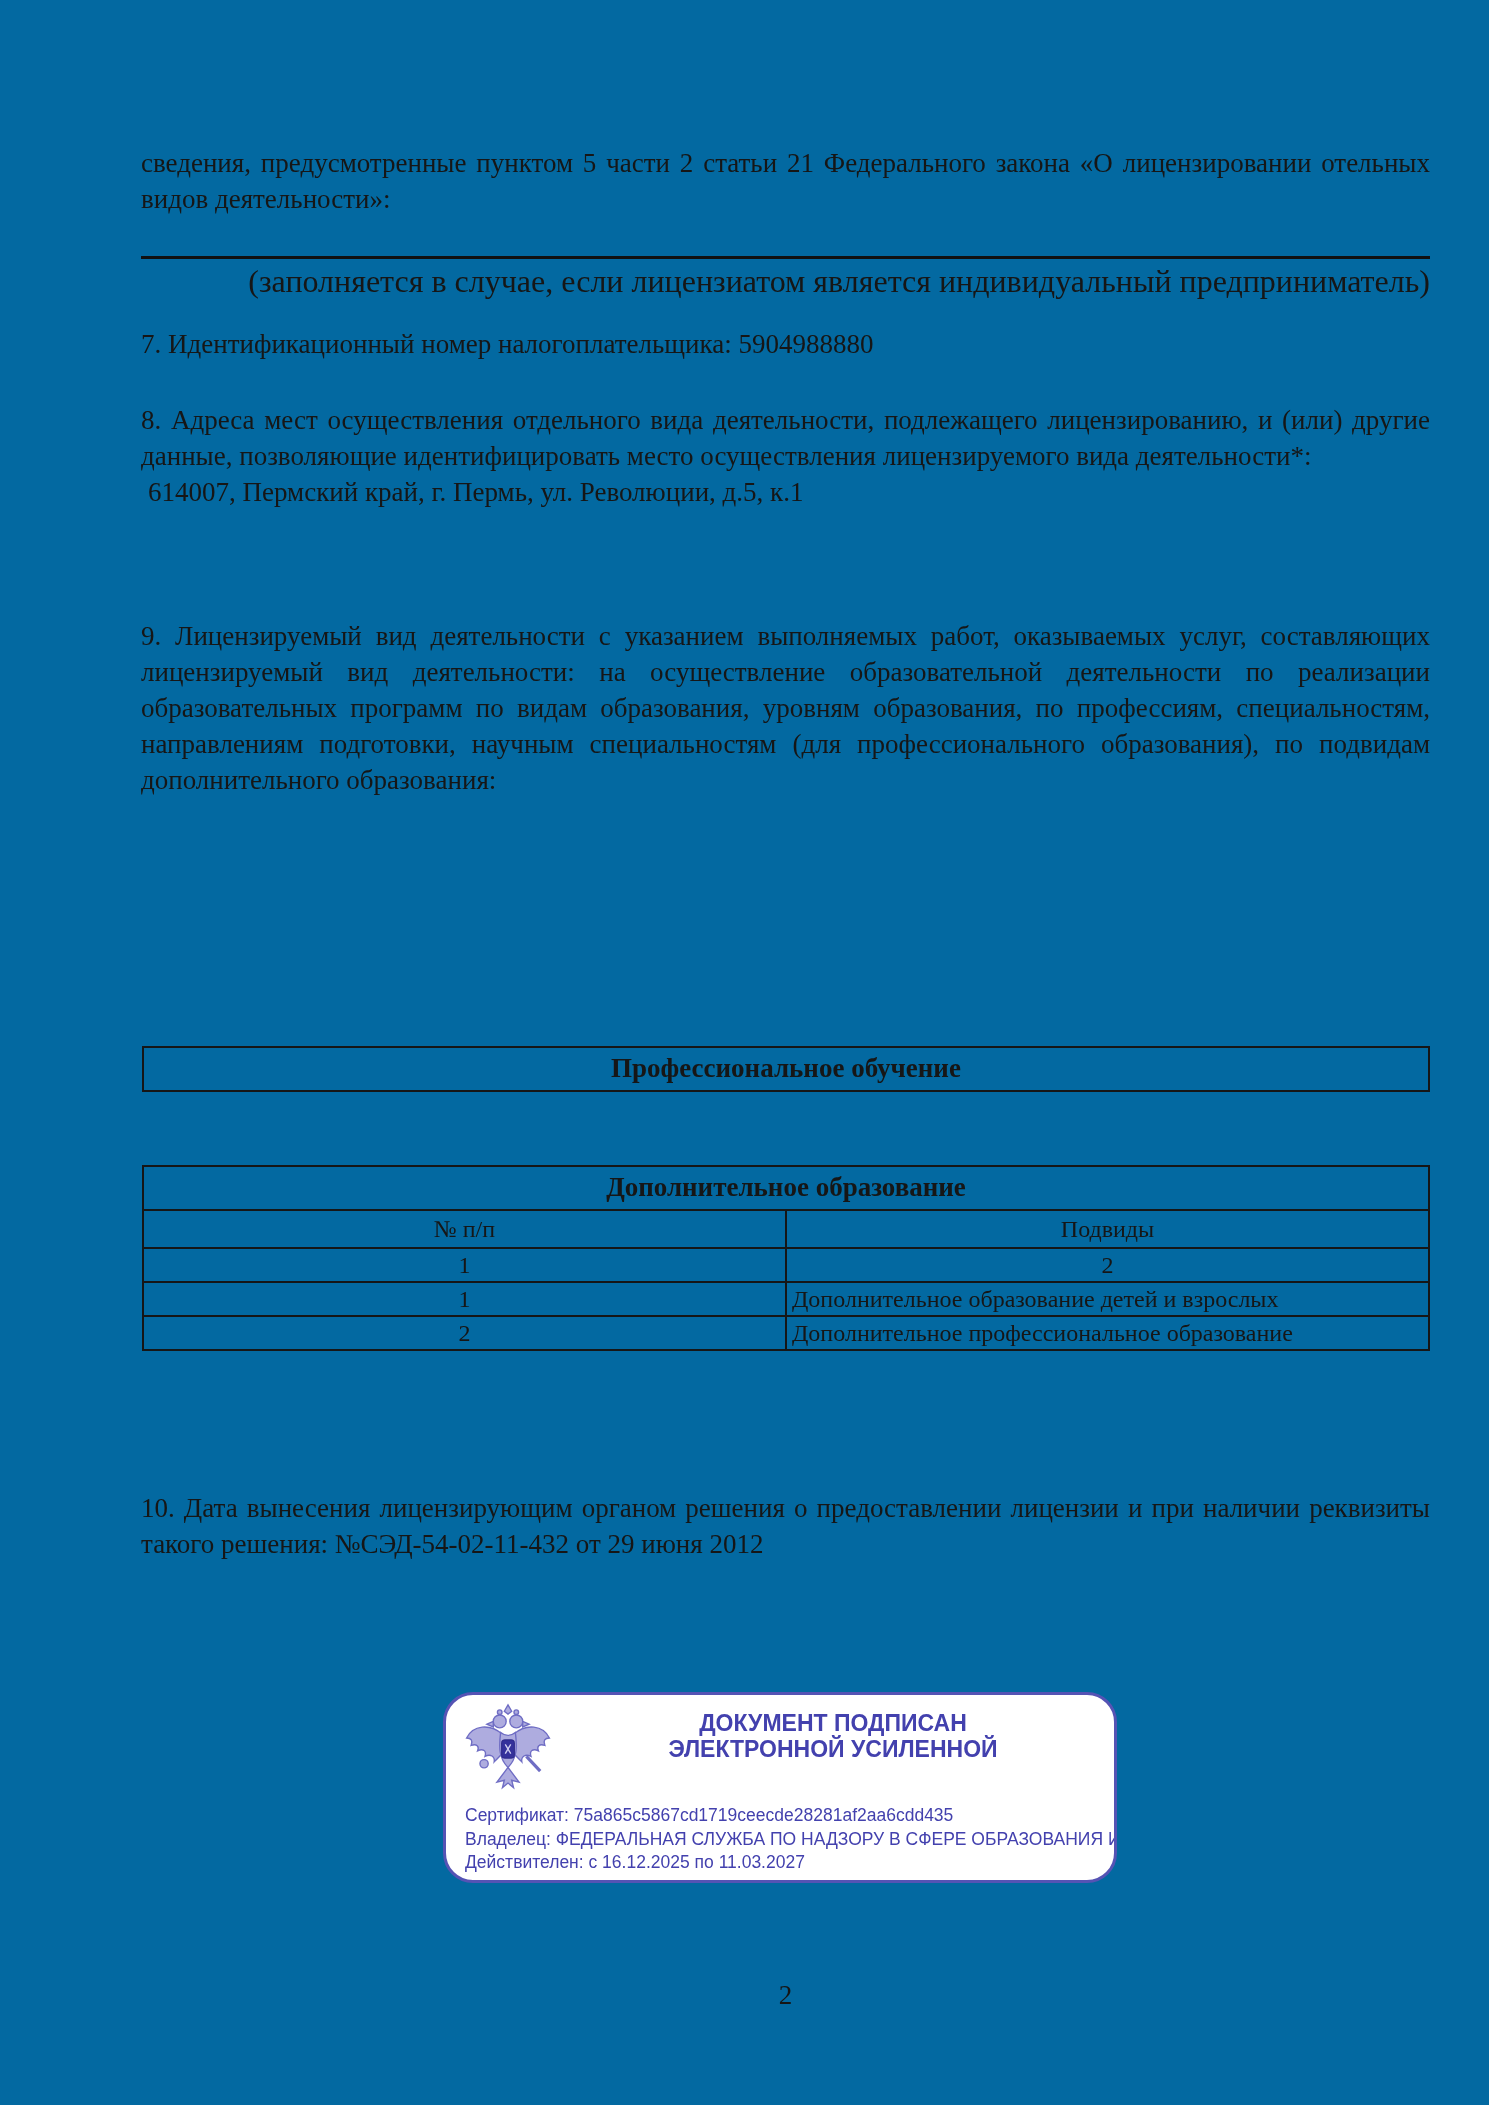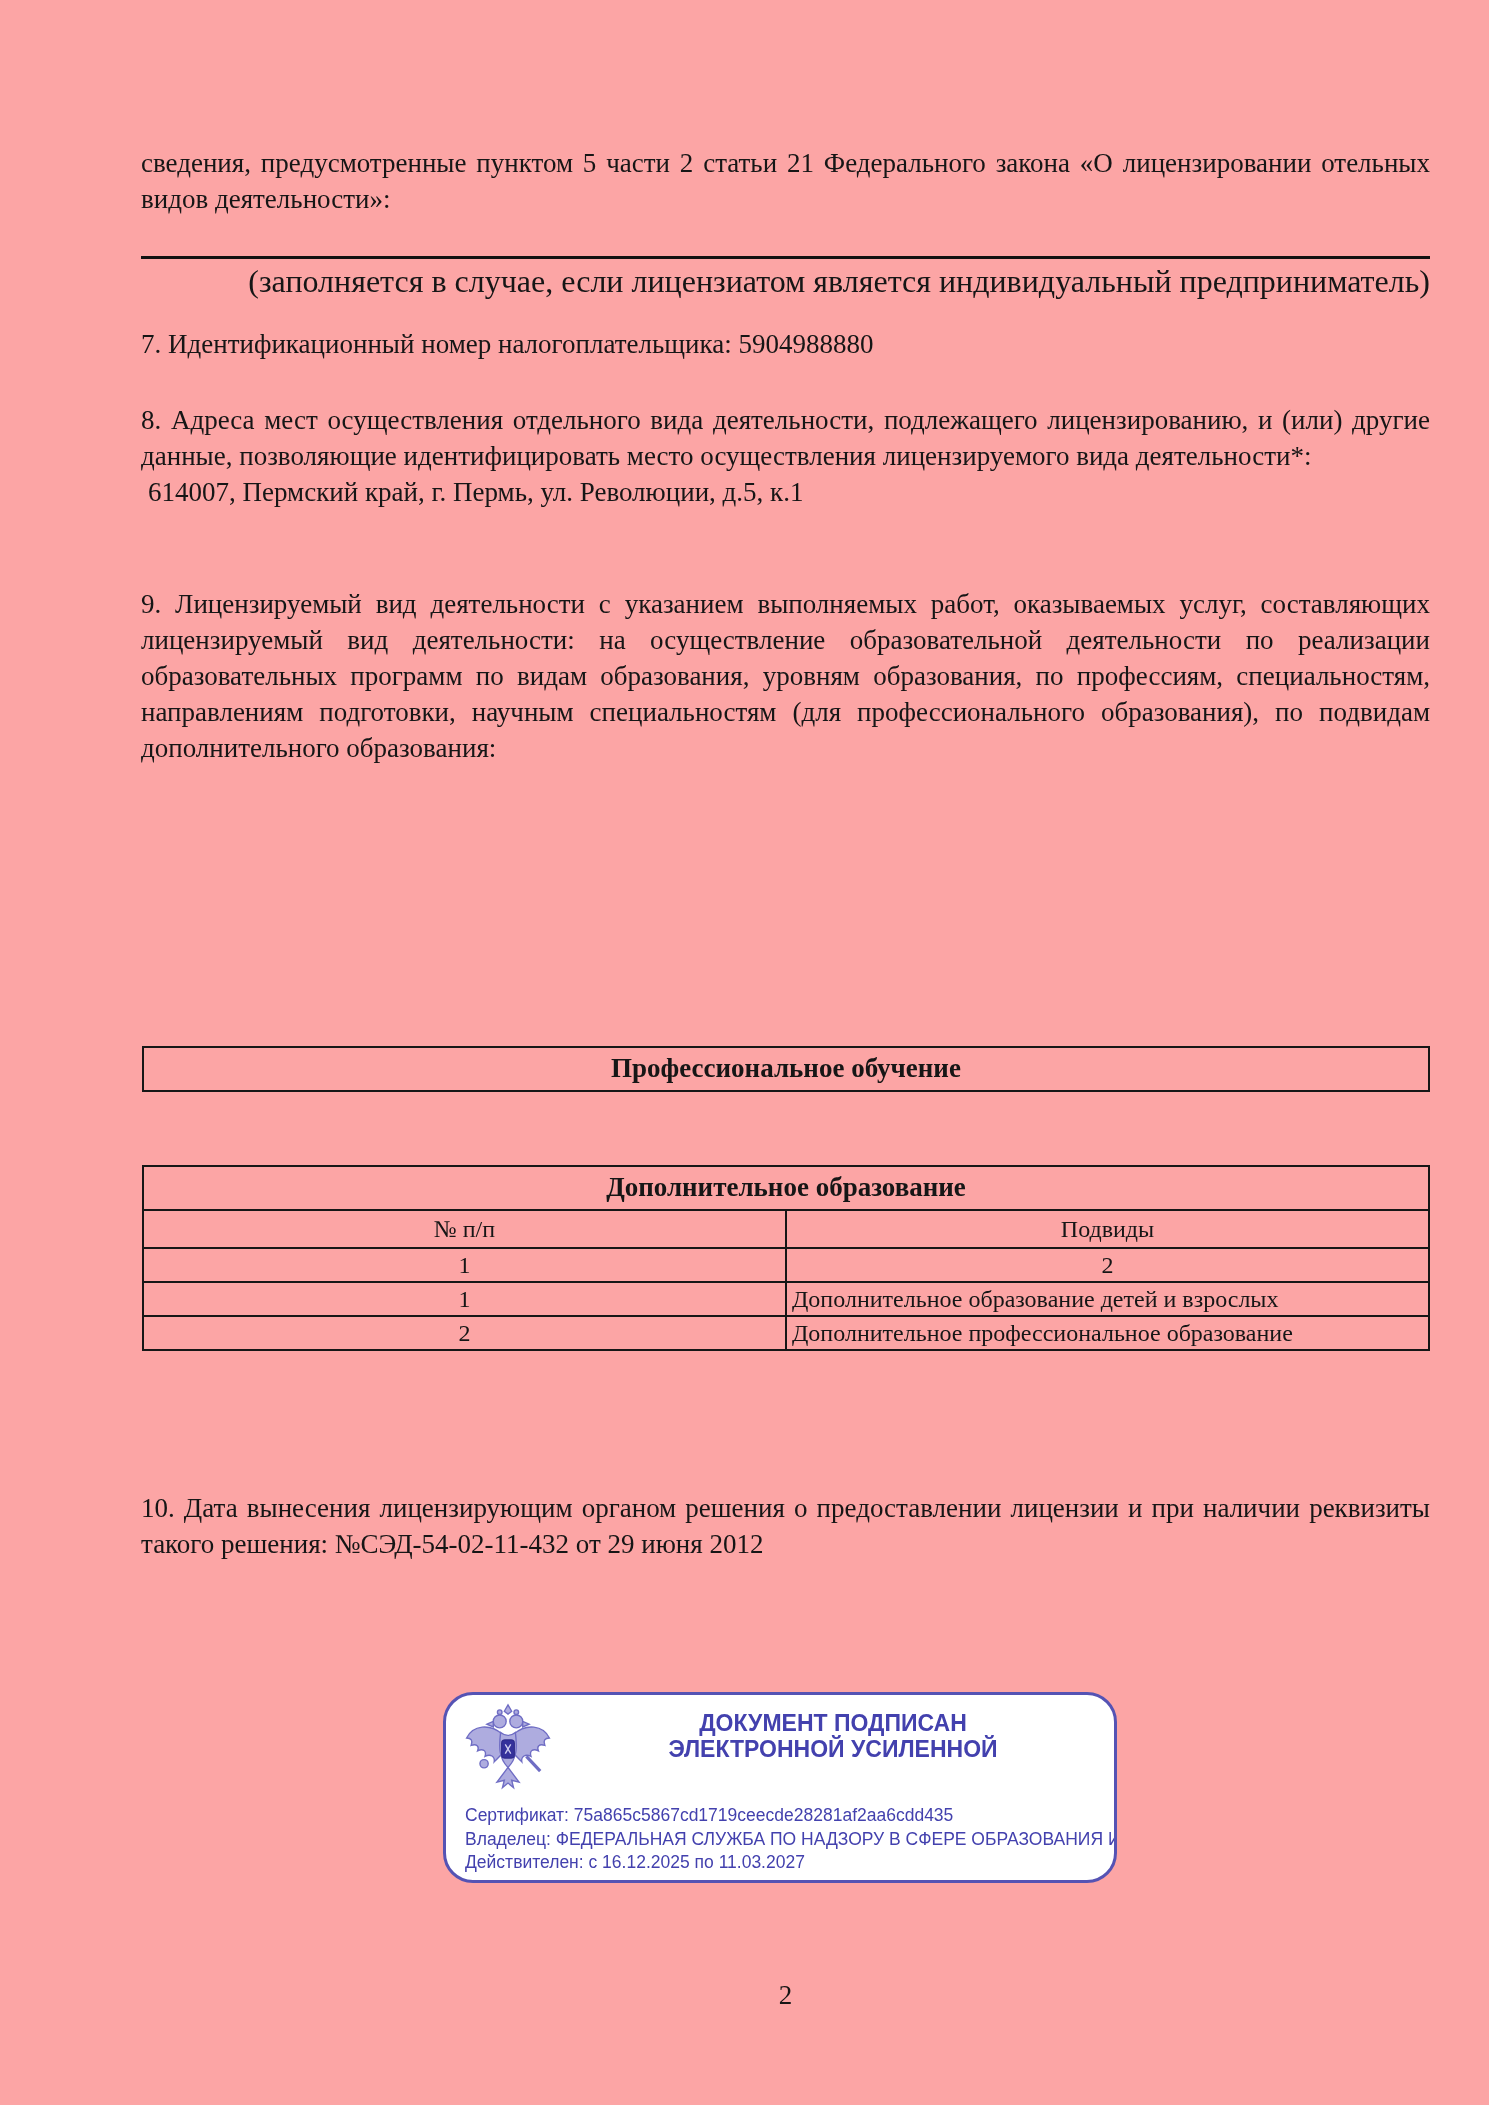--- a/index.html
+++ b/index.html
@@ -1,20 +1,20 @@
 <!DOCTYPE html>
 <html><head>
 <meta charset="utf-8">
 <style>
   html, body { margin: 0; padding: 0; background: #ffffff; }
   .page {
     position: relative;
     width: 1489px;
     height: 2105px;
-    background: #fca5a5;
+    background: #0369a1;
     font-family: "Liberation Serif", serif;
     color: #161616;
     overflow: hidden;
   }
   .body-text {
     position: absolute;
     left: 141px;
     width: 1289px;
     font-size: 27px;
     line-height: 36px;
@@ -34,21 +34,21 @@
     left: 141px;
     top: 266px;
     width: 1289px;
     font-size: 32px;
     line-height: 30px;
     text-align: right;
   }
   .item7 { top: 326px; }
   .item8 { top: 402px; }
   .item8 .address { text-align: left; padding-left: 7px; }
-  .item9 { top: 586px; }
+  .item9 { top: 618px; }
   .item10 { top: 1490px; }
 
   .tbl {
     position: absolute;
     left: 142px;
     width: 1288px;
     border-collapse: collapse;
     table-layout: fixed;
   }
   .tbl td {

